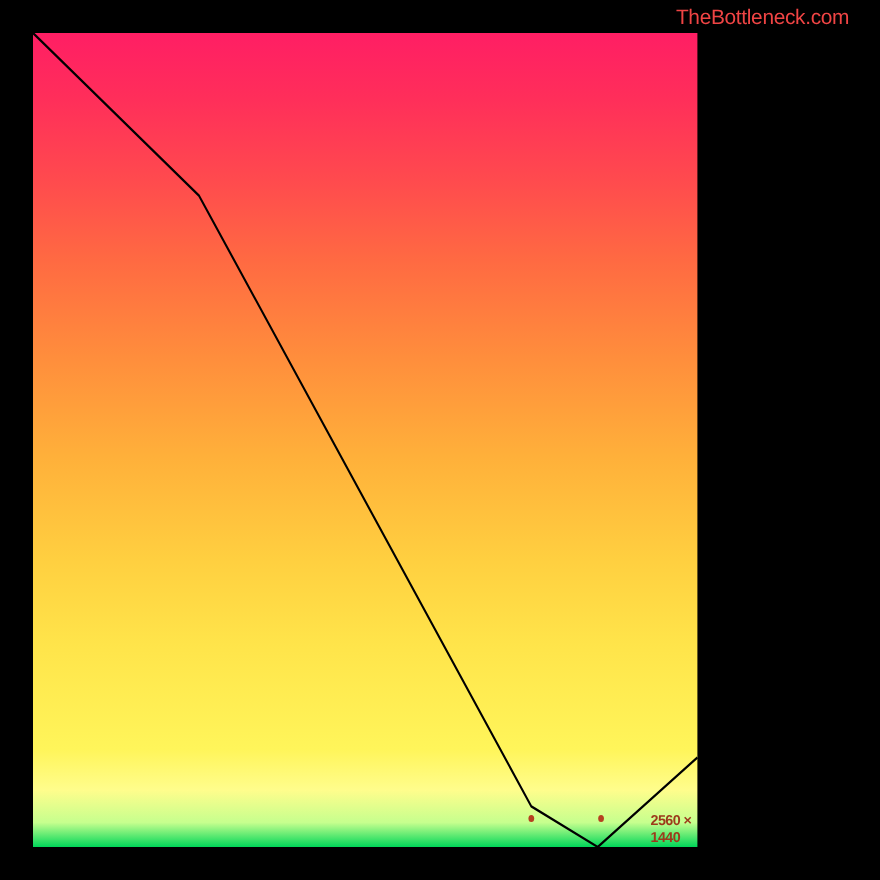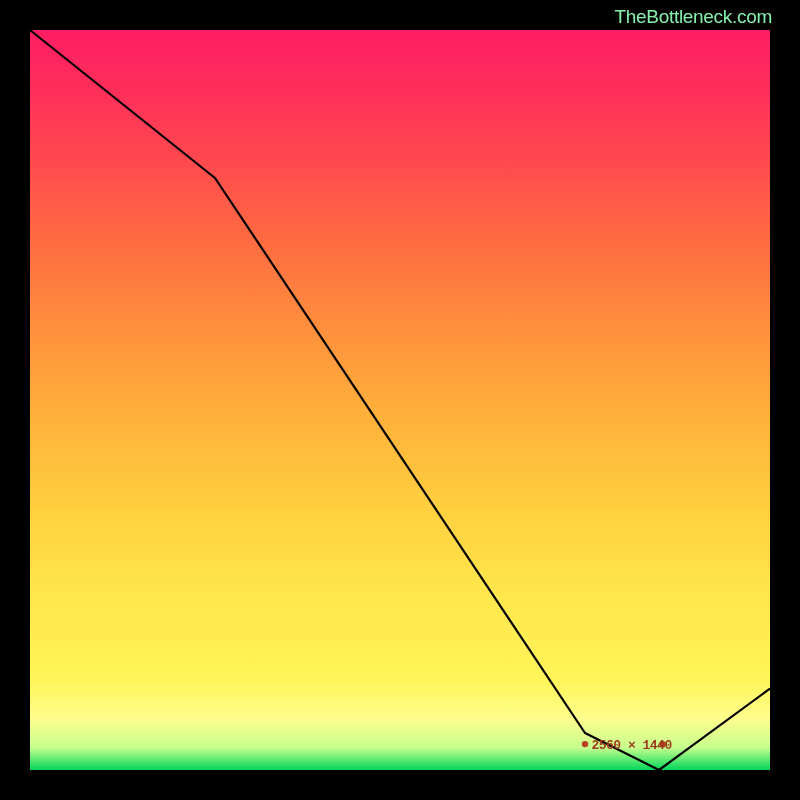--- a/index.html
+++ b/index.html
@@ -8,23 +8,22 @@
     width: 800px;
     height: 800px;
     background: #000;
     position: relative;
     font-family: Arial, sans-serif;
   }
   .plot-area {
     position: absolute;
     left: 30px;
     top: 30px;
-    width: 740px;
+    width: 604px;
     height: 740px;
-    font-family: Liberation Mono, monospace;
   }
   .gradient-bg {
     position: absolute;
     left: 0;
     top: 0;
     width: 100%;
     height: 100%;
     background: linear-gradient(to top,
       #00d659 0%,
       #c6ff8e 3%,
@@ -37,21 +36,21 @@
       #ff6a42 72%,
       #ff4a4e 82%,
       #ff2e5a 92%,
       #ff1e64 100%
     );
   }
   .attribution {
     position: absolute;
     right: 28px;
     top: 6px;
-    color: #86efac;
+    color: #ef4444;
     font-size: 19px;
     font-weight: 500;
     letter-spacing: -0.3px;
   }
   svg.line-overlay {
     position: absolute;
     left: 0;
     top: 0;
     width: 100%;
     height: 100%;

